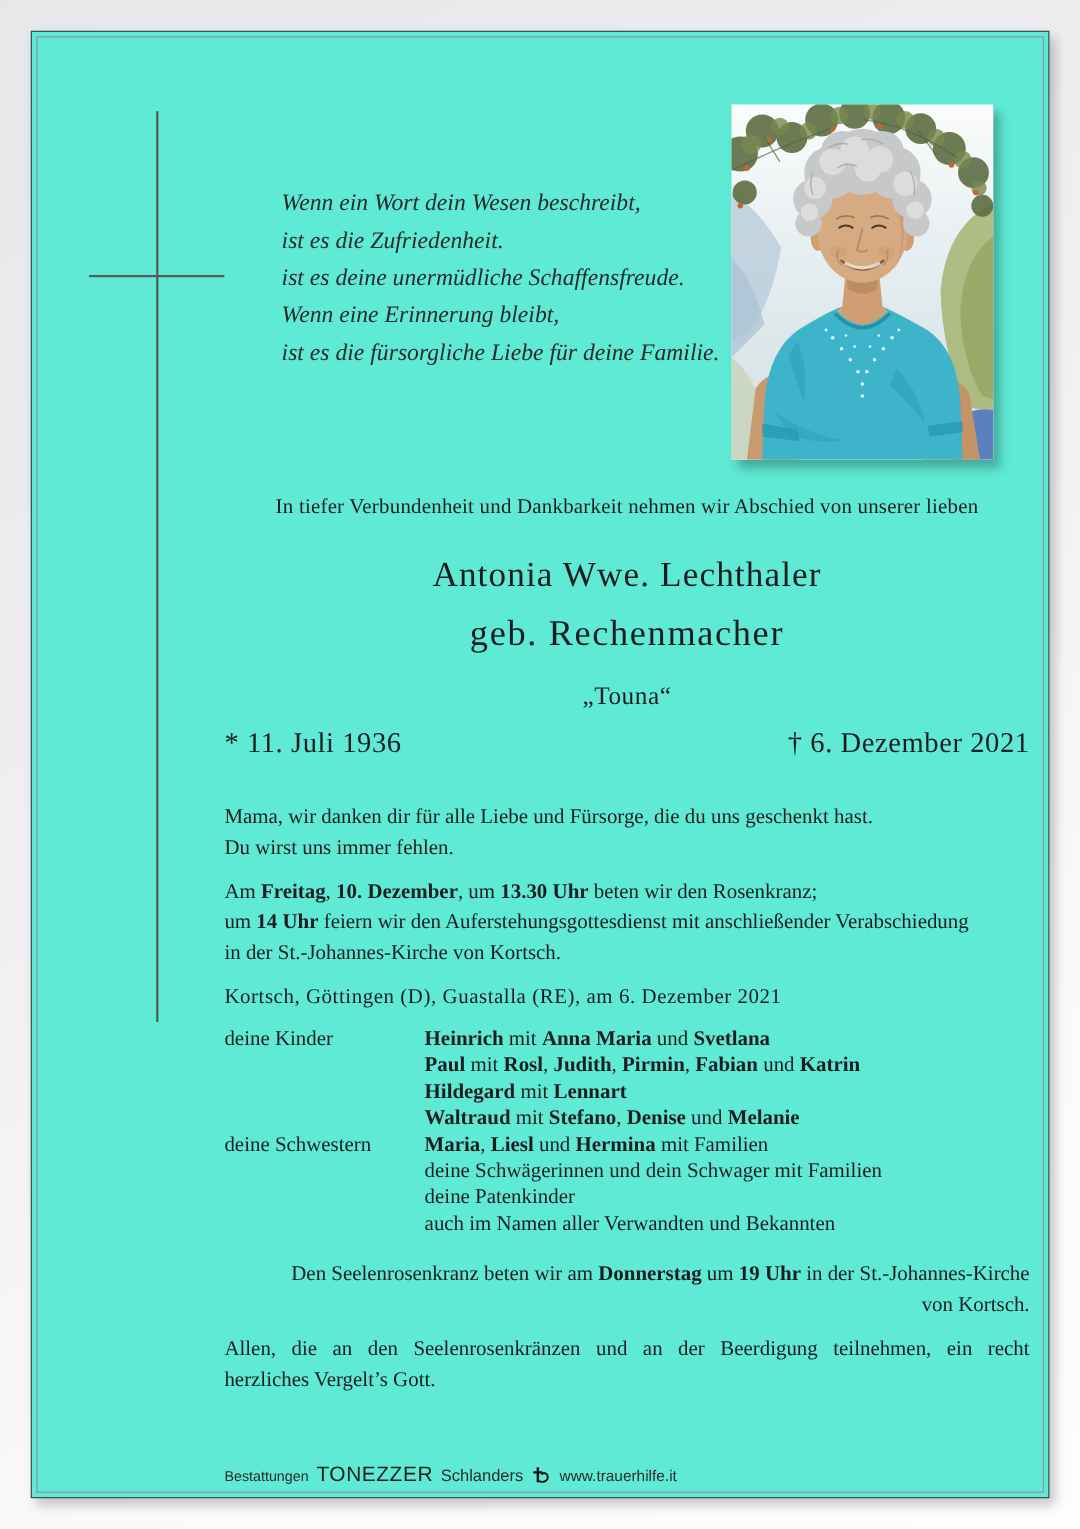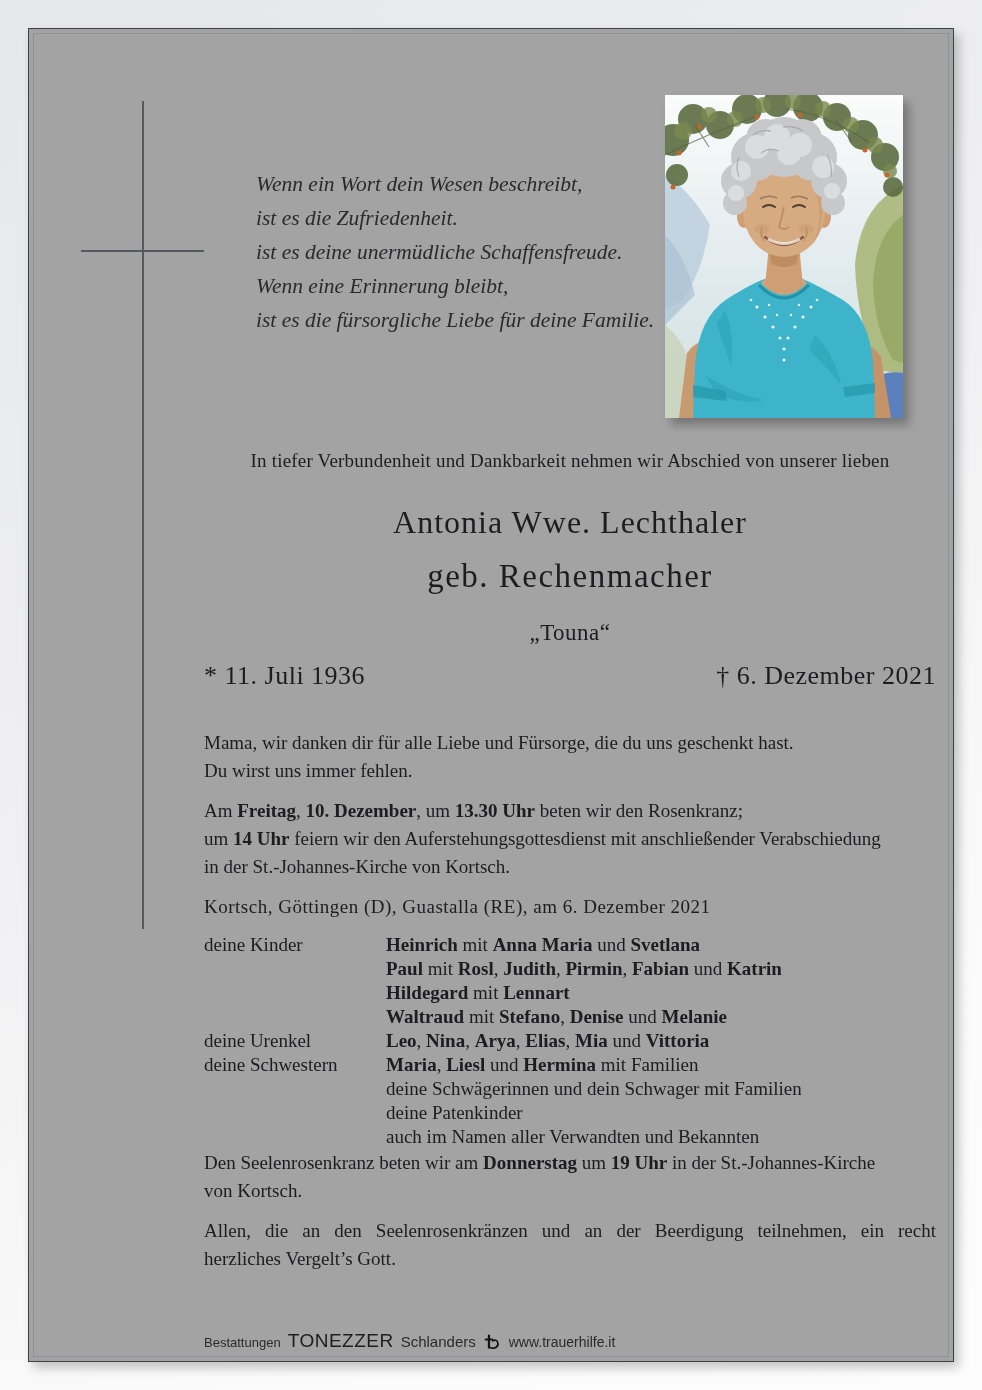--- a/index.html
+++ b/index.html
@@ -3,21 +3,21 @@
 <meta charset="utf-8">
 <style>
   html,body{margin:0;padding:0;width:982px;height:1390px;overflow:hidden;}
   body{
     background:linear-gradient(150deg,#e6e7e9 0%,#efeff1 40%,#fafafa 75%,#fdfdfd 100%);
     font-family:"Liberation Serif","DejaVu Serif",serif;
     color:#1d1d1f;
   }
   .card{
     position:absolute;left:28px;top:28px;width:924px;height:1332px;
-    background:#a3a3a3;border:1px solid #3d4045;
+    background:#5eead4;border:1px solid #3d4045;
     box-shadow:5px 6px 10px rgba(0,0,0,0.22);
   }
   .inner-frame{
     position:absolute;left:4px;top:4px;right:4px;bottom:4px;
     border:1px solid #8d9296;pointer-events:none;
   }
   
   .cross-v{position:absolute;left:113px;top:72px;width:2px;height:828px;background:#55585c;}
   .cross-h{position:absolute;left:52px;top:221px;width:123px;height:2px;background:#55585c;}
   
@@ -268,42 +268,38 @@
         </div>
         <div class="fam-row">
           <div class="fam-label"></div>
           <div class="fam-value"><span class="b">Hildegard</span><span> mit </span><span class="b">Lennart</span></div>
         </div>
         <div class="fam-row">
           <div class="fam-label"></div>
           <div class="fam-value"><span class="b">Waltraud</span><span> mit </span><span class="b">Stefano</span><span>, </span><span class="b">Denise</span><span> und </span><span class="b">Melanie</span></div>
         </div>
         <div class="fam-row">
-          <div class="fam-label">deine Urenkel</div>
-          <div class="fam-value"><span class="b">Leo</span><span>, </span><span class="b">Nina</span><span>, </span><span class="b">Arya</span><span>, </span><span class="b">Elias</span><span>, </span><span class="b">Mia</span><span> und </span><span class="b">Vittoria</span></div>
-        </div>
-        <div class="fam-row">
           <div class="fam-label">deine Schwestern</div>
           <div class="fam-value"><span class="b">Maria</span><span>, </span><span class="b">Liesl</span><span> und </span><span class="b">Hermina</span><span> mit Familien</span></div>
         </div>
         <div class="fam-row">
           <div class="fam-label"></div>
           <div class="fam-value"><span>deine Schwägerinnen und dein Schwager mit Familien</span></div>
         </div>
         <div class="fam-row">
           <div class="fam-label"></div>
           <div class="fam-value"><span>deine Patenkinder</span></div>
         </div>
         <div class="fam-row">
           <div class="fam-label"></div>
           <div class="fam-value"><span>auch im Namen aller Verwandten und Bekannten</span></div>
         </div>
       </div>
 
-    <div class="para" style="">
+    <div class="para" style="margin-top:20px;text-align:right;">
       <div><span>Den Seelenrosenkranz beten wir am </span><span class="b">Donnerstag</span><span> um </span><span class="b">19 Uhr</span><span> in der St.-Johannes-Kirche</span></div>
       <div><span>von Kortsch.</span></div>
     </div>
 
     <div class="para mt">
       <div class="justify-full">Allen, die an den Seelenrosenkränzen und an der Beerdigung teilnehmen, ein recht</div>
       <div>herzliches Vergelt’s Gott.</div>
     </div>
   </div>
 

